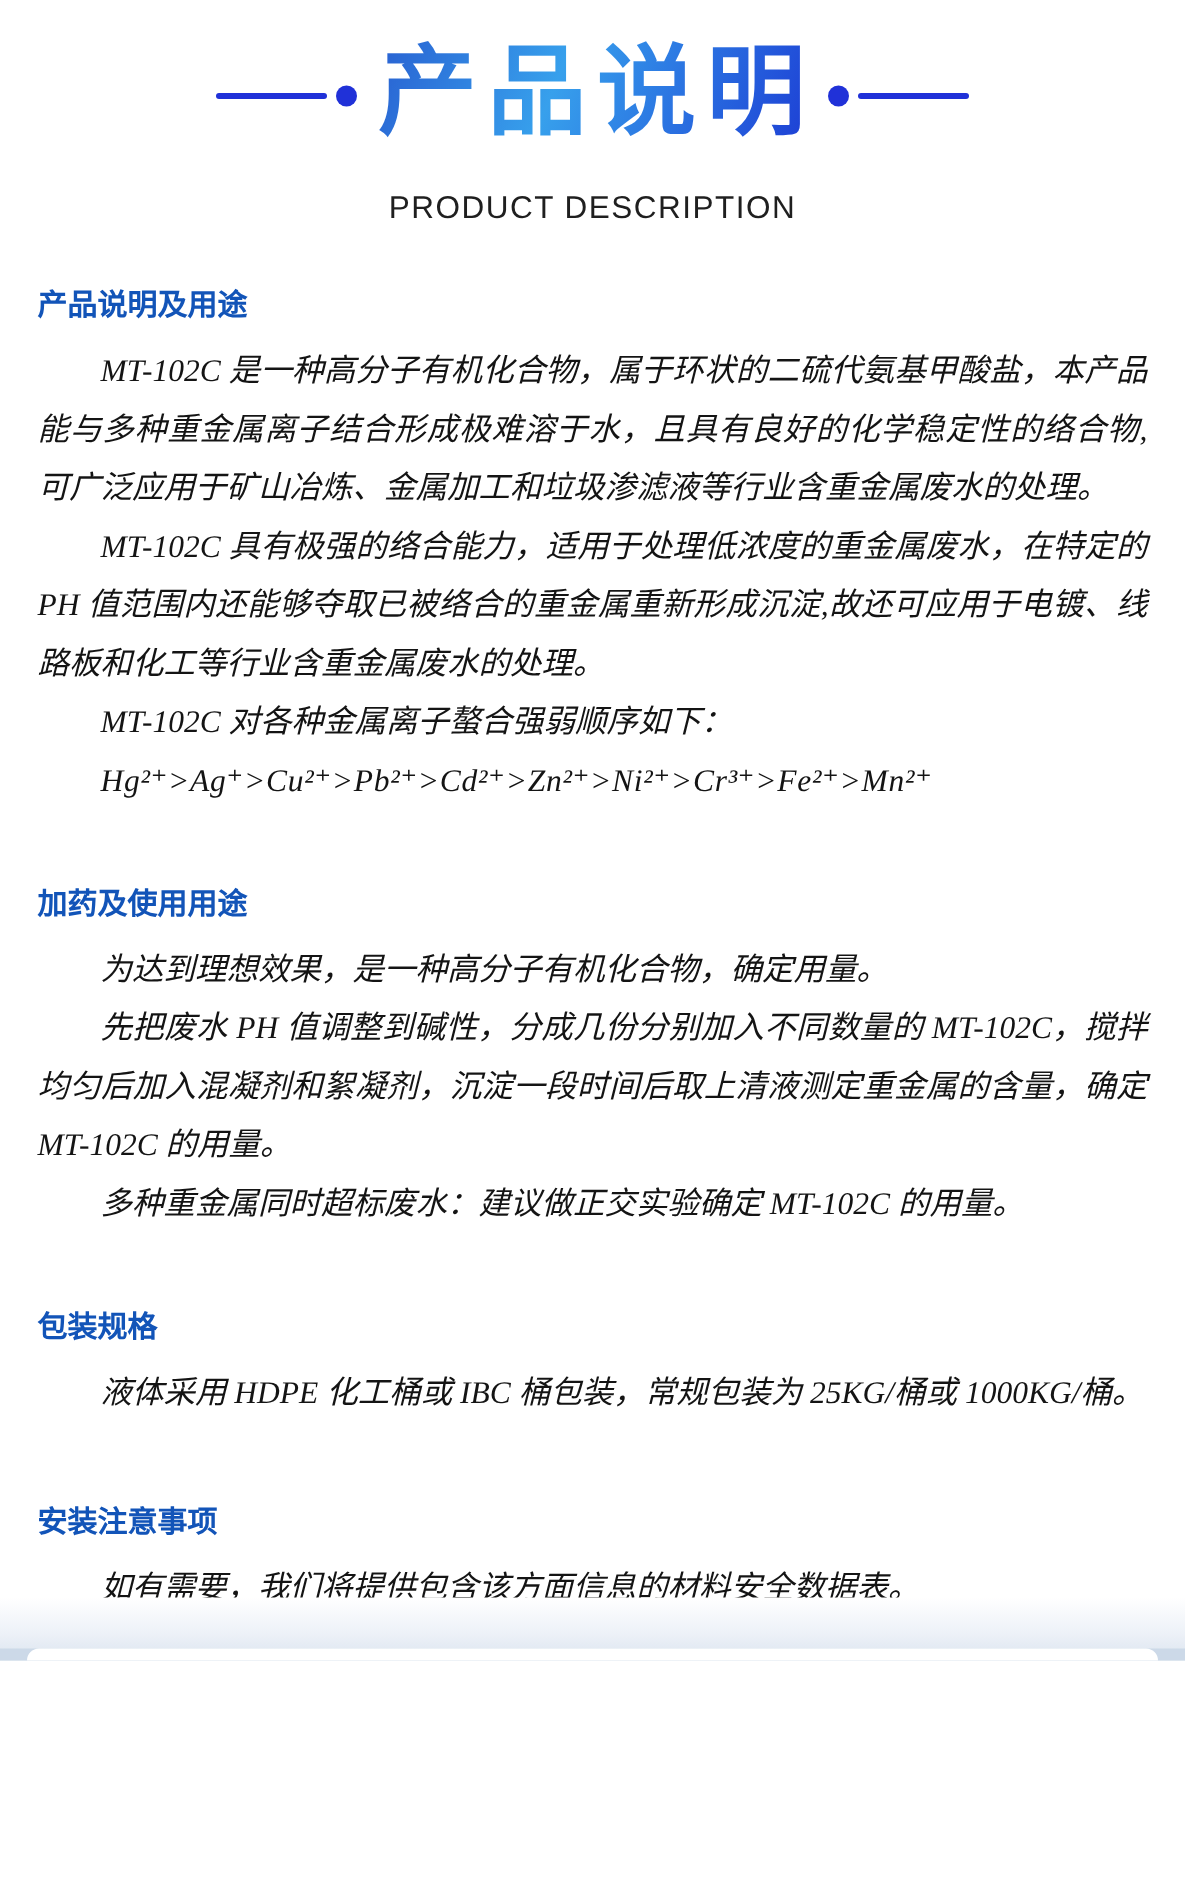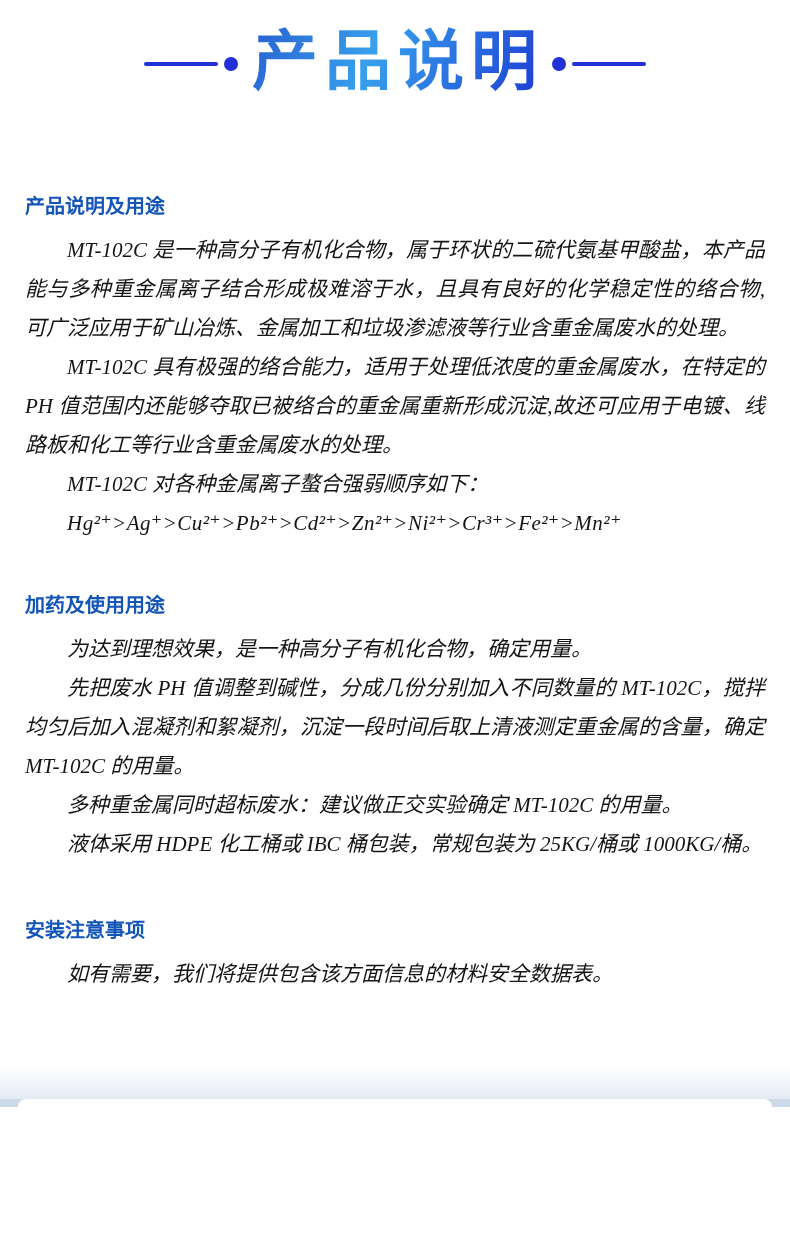--- a/index.html
+++ b/index.html
@@ -63,21 +63,21 @@
     border-bottom:4px double #1a1a1a;
     padding-bottom:3px;
   }
   .section{ }
   .section-heading{
     font-family:"Liberation Sans","DejaVu Sans",sans-serif;
     font-size:20px; font-weight:700;
     color:var(--c-heading);
     margin-bottom:12px;
   }
-  .sec-1 .section-heading{ margin-top:81px; }
+  .sec-1 .section-heading{ margin-top:36px; }
   .sec-2 .section-heading{ margin-top:46px; }
   .sec-3 .section-heading{ margin-top:46px; }
   .sec-4 .section-heading{ margin-top:50px; }
   .section p{
     font-size:21px;
     line-height:39px;
     text-align:justify;
     text-indent:2em;
     color:var(--c-text);
     font-style:italic;
@@ -111,40 +111,42 @@
     <span class="deco left">
       <span class="rule"></span>
       <span class="dot"></span>
     </span>
     <span class="banner-title">产品说明</span>
     <span class="deco right">
       <span class="dot"></span>
       <span class="rule"></span>
     </span>
   </div>
+  <div class="banner-sub">PRODUCT DESCRIPTION</div>
 
   <div class="content">
 
 
     <div class="section sec-1">
       <h2 class="section-heading">产品说明及用途</h2>
       <p>MT-102C 是一种高分子有机化合物，属于环状的二硫代氨基甲酸盐，本产品能与多种重金属离子结合形成极难溶于水，且具有良好的化学稳定性的络合物,可广泛应用于矿山冶炼、金属加工和垃圾渗滤液等行业含重金属废水的处理。</p>
       <p>MT-102C 具有极强的络合能力，适用于处理低浓度的重金属废水，在特定的 PH 值范围内还能够夺取已被络合的重金属重新形成沉淀,故还可应用于电镀、线路板和化工等行业含重金属废水的处理。</p>
       <p>MT-102C 对各种金属离子螯合强弱顺序如下：</p>
       <p class="formula">Hg²⁺&gt;Ag⁺&gt;Cu²⁺&gt;Pb²⁺&gt;Cd²⁺&gt;Zn²⁺&gt;Ni²⁺&gt;Cr³⁺&gt;Fe²⁺&gt;Mn²⁺</p>
     </div>
 
     <div class="section sec-2">
       <h2 class="section-heading">加药及使用用途</h2>
       <p>为达到理想效果，是一种高分子有机化合物，确定用量。</p>
       <p>先把废水 PH 值调整到碱性，分成几份分别加入不同数量的 MT-102C，搅拌均匀后加入混凝剂和絮凝剂，沉淀一段时间后取上清液测定重金属的含量，确定 MT-102C 的用量。</p>
       <p>多种重金属同时超标废水：建议做正交实验确定 MT-102C 的用量。</p>
     </div>
 
     <div class="section sec-3">
+      <h2 class="section-heading">包装规格</h2>
       <p>液体采用 HDPE 化工桶或 IBC 桶包装，常规包装为 25KG/桶或 1000KG/桶。</p>
     </div>
 
     <div class="section sec-4">
       <h2 class="section-heading">安装注意事项</h2>
       <p>如有需要，我们将提供包含该方面信息的材料安全数据表。</p>
     </div>
 
   </div>
 

